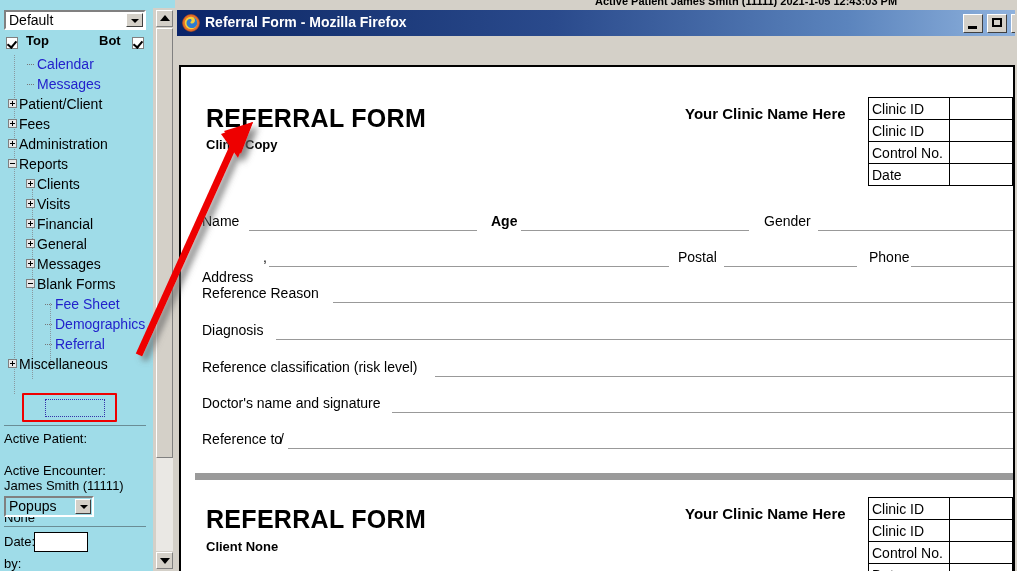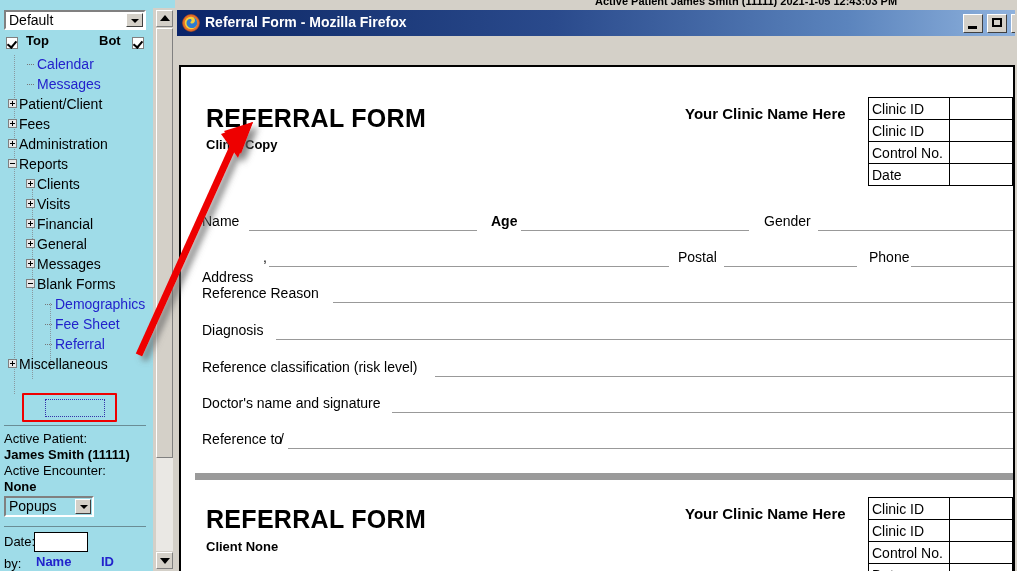--- a/index.html
+++ b/index.html
@@ -139,21 +139,21 @@
     border-radius: 1px;
   }
 
   .hr-sb {
     position: absolute; left: 4px; width: 142px; height: 0;
     border-top: 1px solid #6a8d95;
   }
   .sb-txt {
     position: absolute; font-size: 13px; color: #000; white-space: nowrap;
   }
-  .sb-txt.b { font-weight: bold; }
+  .sb-txt.b { font-weight: normal; margin-top: 31px; }
 
   .popups-select {
     position: absolute; left: 4px; top: 488px;
     width: 90px; height: 21px;
     background: #9fdce8;
     border: 2px solid;
     border-color: #808080 #ffffff #ffffff #808080;
     box-sizing: border-box;
     font-size: 14px; color: #000; line-height: 17px;
     padding-left: 3px;
@@ -416,25 +416,25 @@
           <div class="tnode">
             <span class="plus" style="left: 26px;"></span>
             <span class="tlabel" style="left: 37px;">Messages</span>
           </div>
           <div class="tnode">
             <span class="minus" style="left: 26px;"></span>
             <span class="tlabel" style="left: 37px;">Blank Forms</span>
           </div>
           <div class="tnode">
             <span class="dash" style="left: 45px;"></span>
+            <span class="tlabel link" style="left: 55px;">Fee Sheet</span>
+          </div>
+          <div class="tnode">
+            <span class="dash" style="left: 45px;"></span>
             <span class="tlabel link" style="left: 55px;">Demographics</span>
-          </div>
-          <div class="tnode">
-            <span class="dash" style="left: 45px;"></span>
-            <span class="tlabel link" style="left: 55px;">Fee Sheet</span>
           </div>
           <div class="tnode">
             <span class="dash" style="left: 45px;"></span>
             <span class="tlabel link" style="left: 55px;">Referral</span>
           </div>
           <div class="tnode">
             <span class="plus" style="left: 8px;"></span>
             <span class="tlabel" style="left: 19px;">Miscellaneous</span>
           </div>
         </div>

